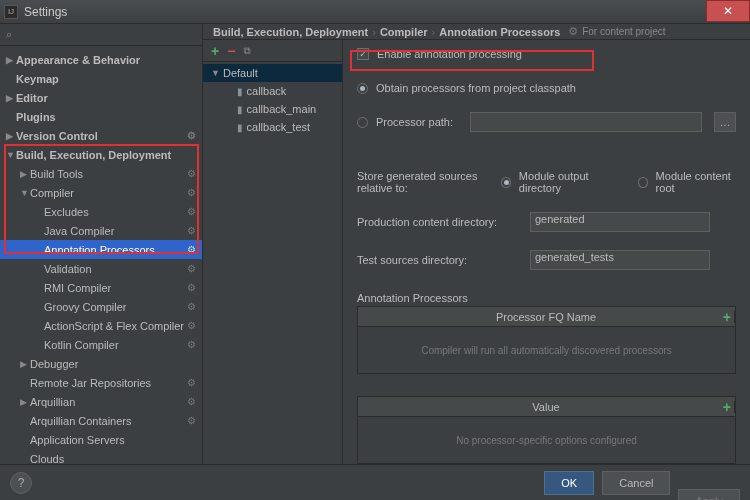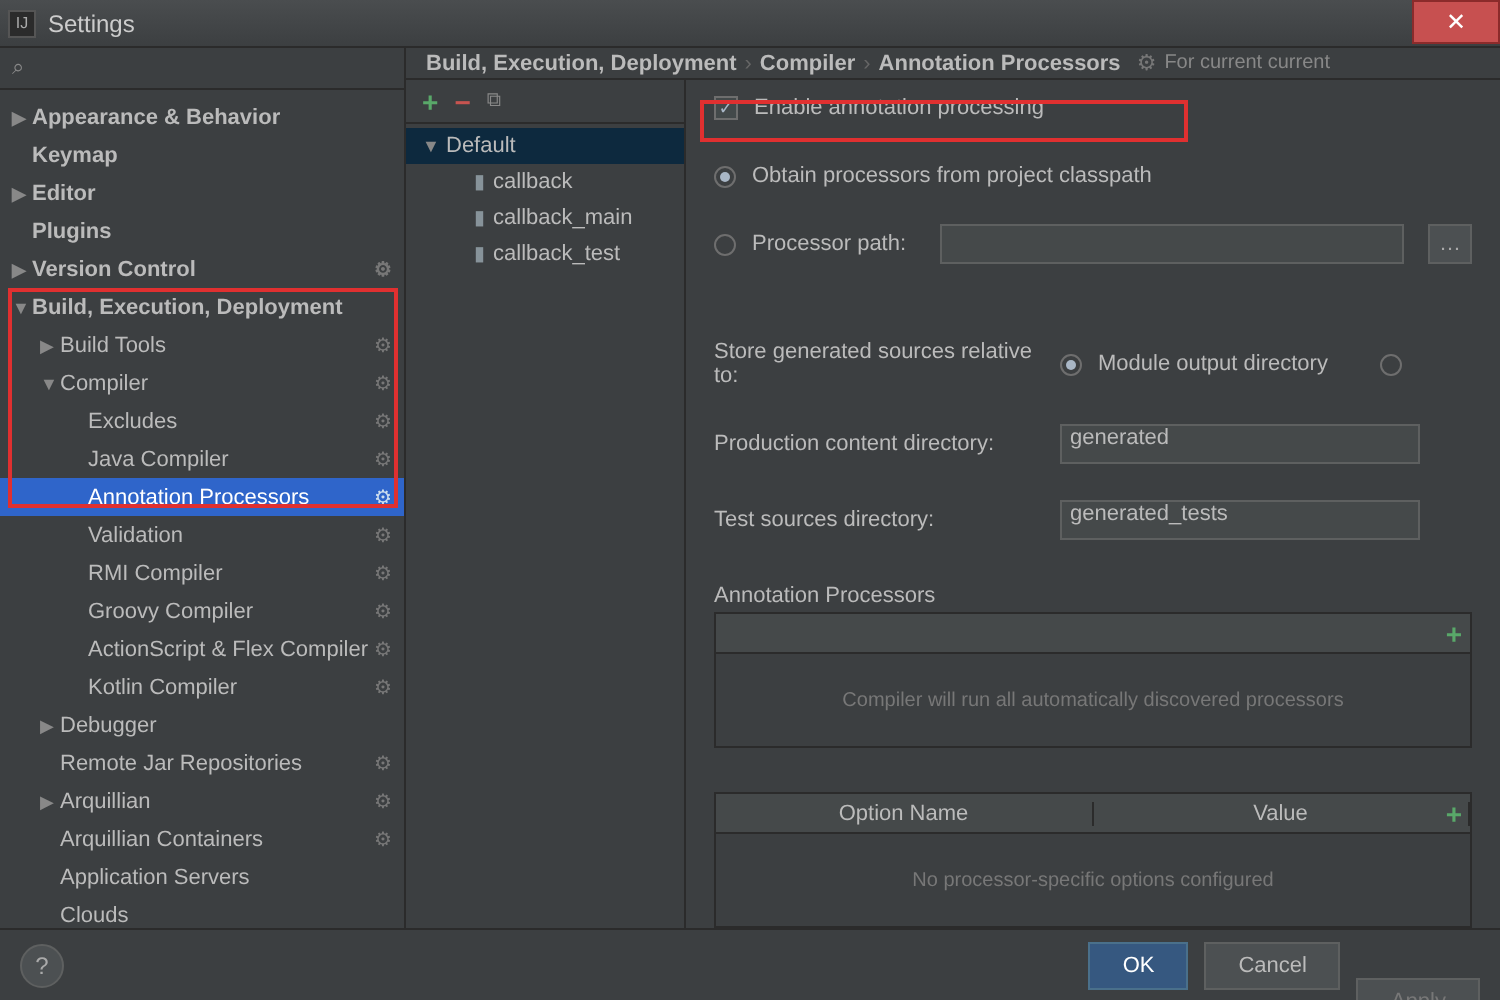--- a/index.html
+++ b/index.html
@@ -186,21 +186,21 @@
   </div>
 
   <div class="right">
     <div class="crumb">
       <span style="font-weight:bold">Build, Execution, Deployment</span>
       <span class="sep">›</span>
       <span style="font-weight:bold">Compiler</span>
       <span class="sep">›</span>
       <span style="font-weight:bold">Annotation Processors</span>
       <span class="gearc">⚙</span>
-      <span class="cur">For current current</span>
+      <span class="cur">For content project</span>
     </div>
 
     <div class="body2">
       <div class="profiles">
         <div class="ptoolbar">
           <span class="plus">+</span>
           <span class="minus">−</span>
           <span class="copy">⧉</span>
         </div>
         <div class="plist" id="plist">
@@ -240,44 +240,45 @@
           <span style="width:86px">Processor path:</span>
           <div class="field"></div>
           <div class="ellips">…</div>
         </div>
         <div class="row" style="margin-top:20px">
           <span class="lbl">Store generated sources relative to:</span>
           <span class="radio sel"></span>
           <span>Module output directory</span>
           <span style="width:10px"></span>
           <span class="radio"></span>
+          <span>Module content root</span>
         </div>
         <div class="row">
           <span class="lbl">Production content directory:</span>
           <div class="field small">generated</div>
         </div>
         <div class="row">
           <span class="lbl">Test sources directory:</span>
           <div class="field small">generated_tests</div>
         </div>
 
         <div class="section">
           <div class="section-title">Annotation Processors</div>
           <div class="table">
             <div class="thead">
+              <div class="col">Processor FQ Name</div>
               <span class="add">+</span>
             </div>
             <div class="tbody">Compiler will run all automatically discovered processors</div>
           </div>
         </div>
 
         <div class="section">
           <div class="table">
             <div class="thead">
-              <div class="col">Option Name</div>
               <div class="col">Value</div>
               <span class="add">+</span>
             </div>
             <div class="tbody">No processor-specific options configured</div>
           </div>
         </div>
 
       </div>
     </div>
   </div>

